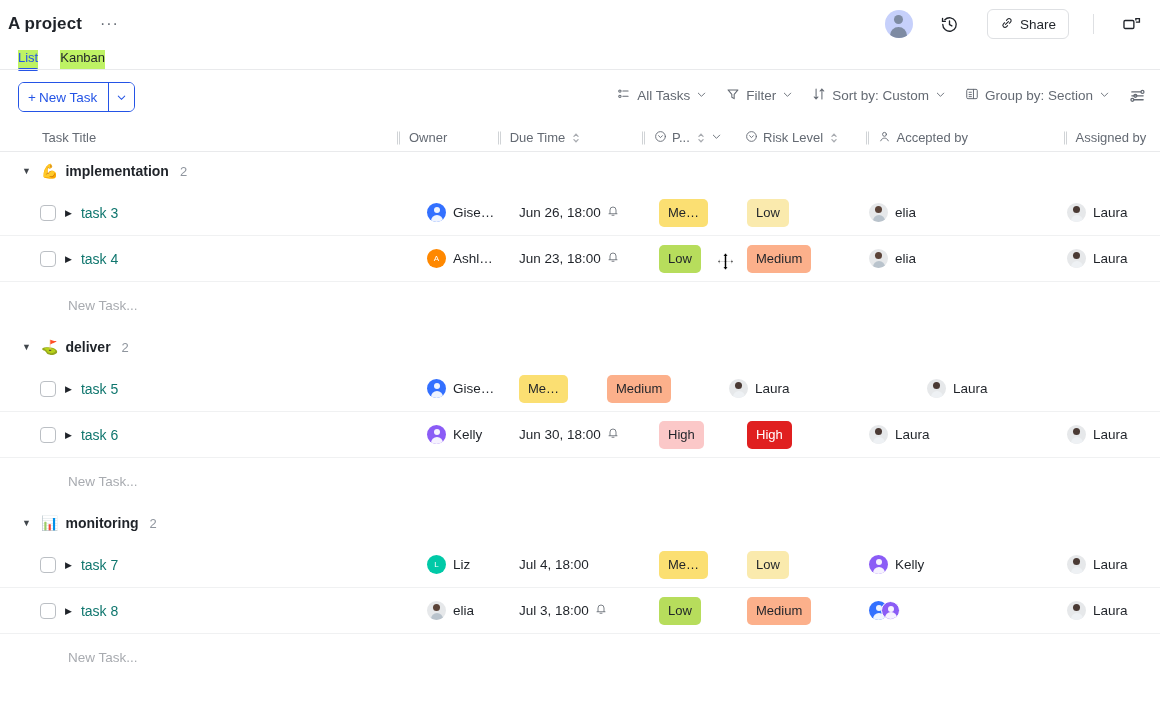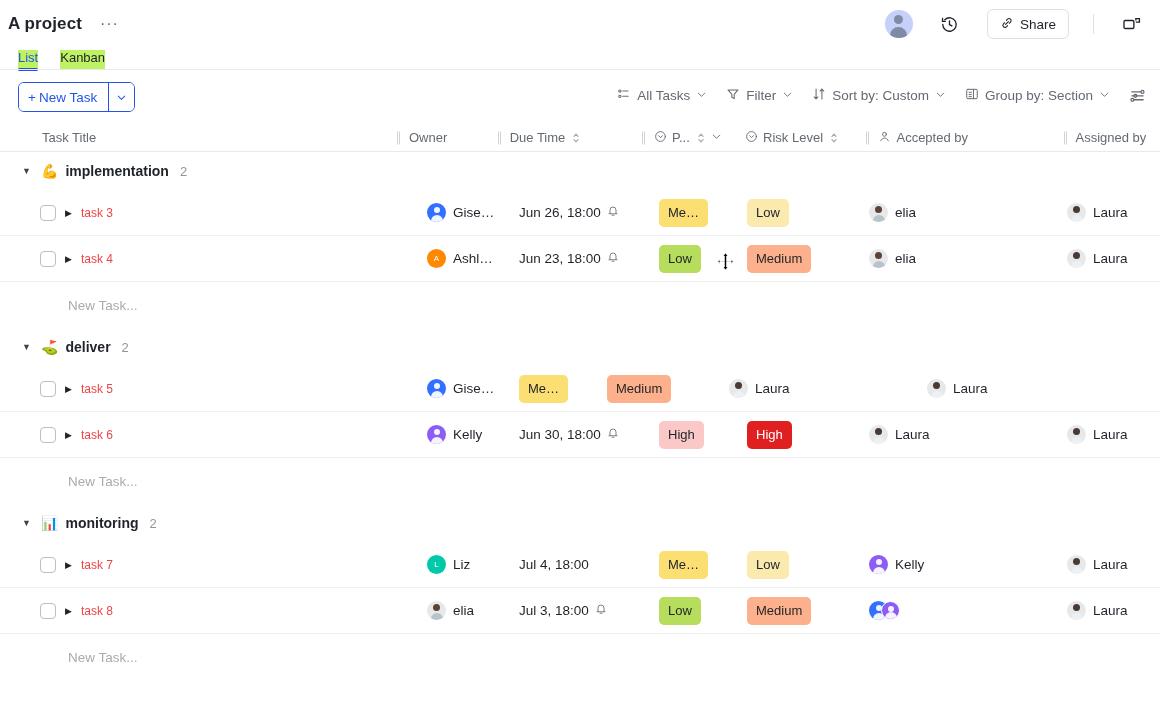--- a/index.html
+++ b/index.html
@@ -227,21 +227,21 @@
 
   .c-title { width: 415px; display: flex; align-items: center; padding-left: 40px; gap: 9px; }
   .chkbox {
     width: 16px; height: 16px;
     border: 1.4px solid #bbbfc4;
     border-radius: 4px;
     cursor: pointer;
     flex: none;
   }
   .tri { font-size: 9px; color: #1f2329; cursor: pointer; }
-  .task-name { font-size: 12px; color: #ef4444; }
+  .task-name { font-size: 14px; color: #0f766e; }
 
   .c-owner { width: 92px; padding-left: 12px; gap: 7px; }
   .c-due   { width: 140px; padding-left: 12px; gap: 6px; }
   .c-pri   { width: 88px; padding-left: 12px; }
   .c-risk  { width: 122px; padding-left: 12px; }
   .c-acc   { width: 198px; padding-left: 12px; gap: 7px; }
   .c-asg   { width: 105px; padding-left: 12px; gap: 7px; }
 
   .av {
     width: 19px; height: 19px; border-radius: 50%;

